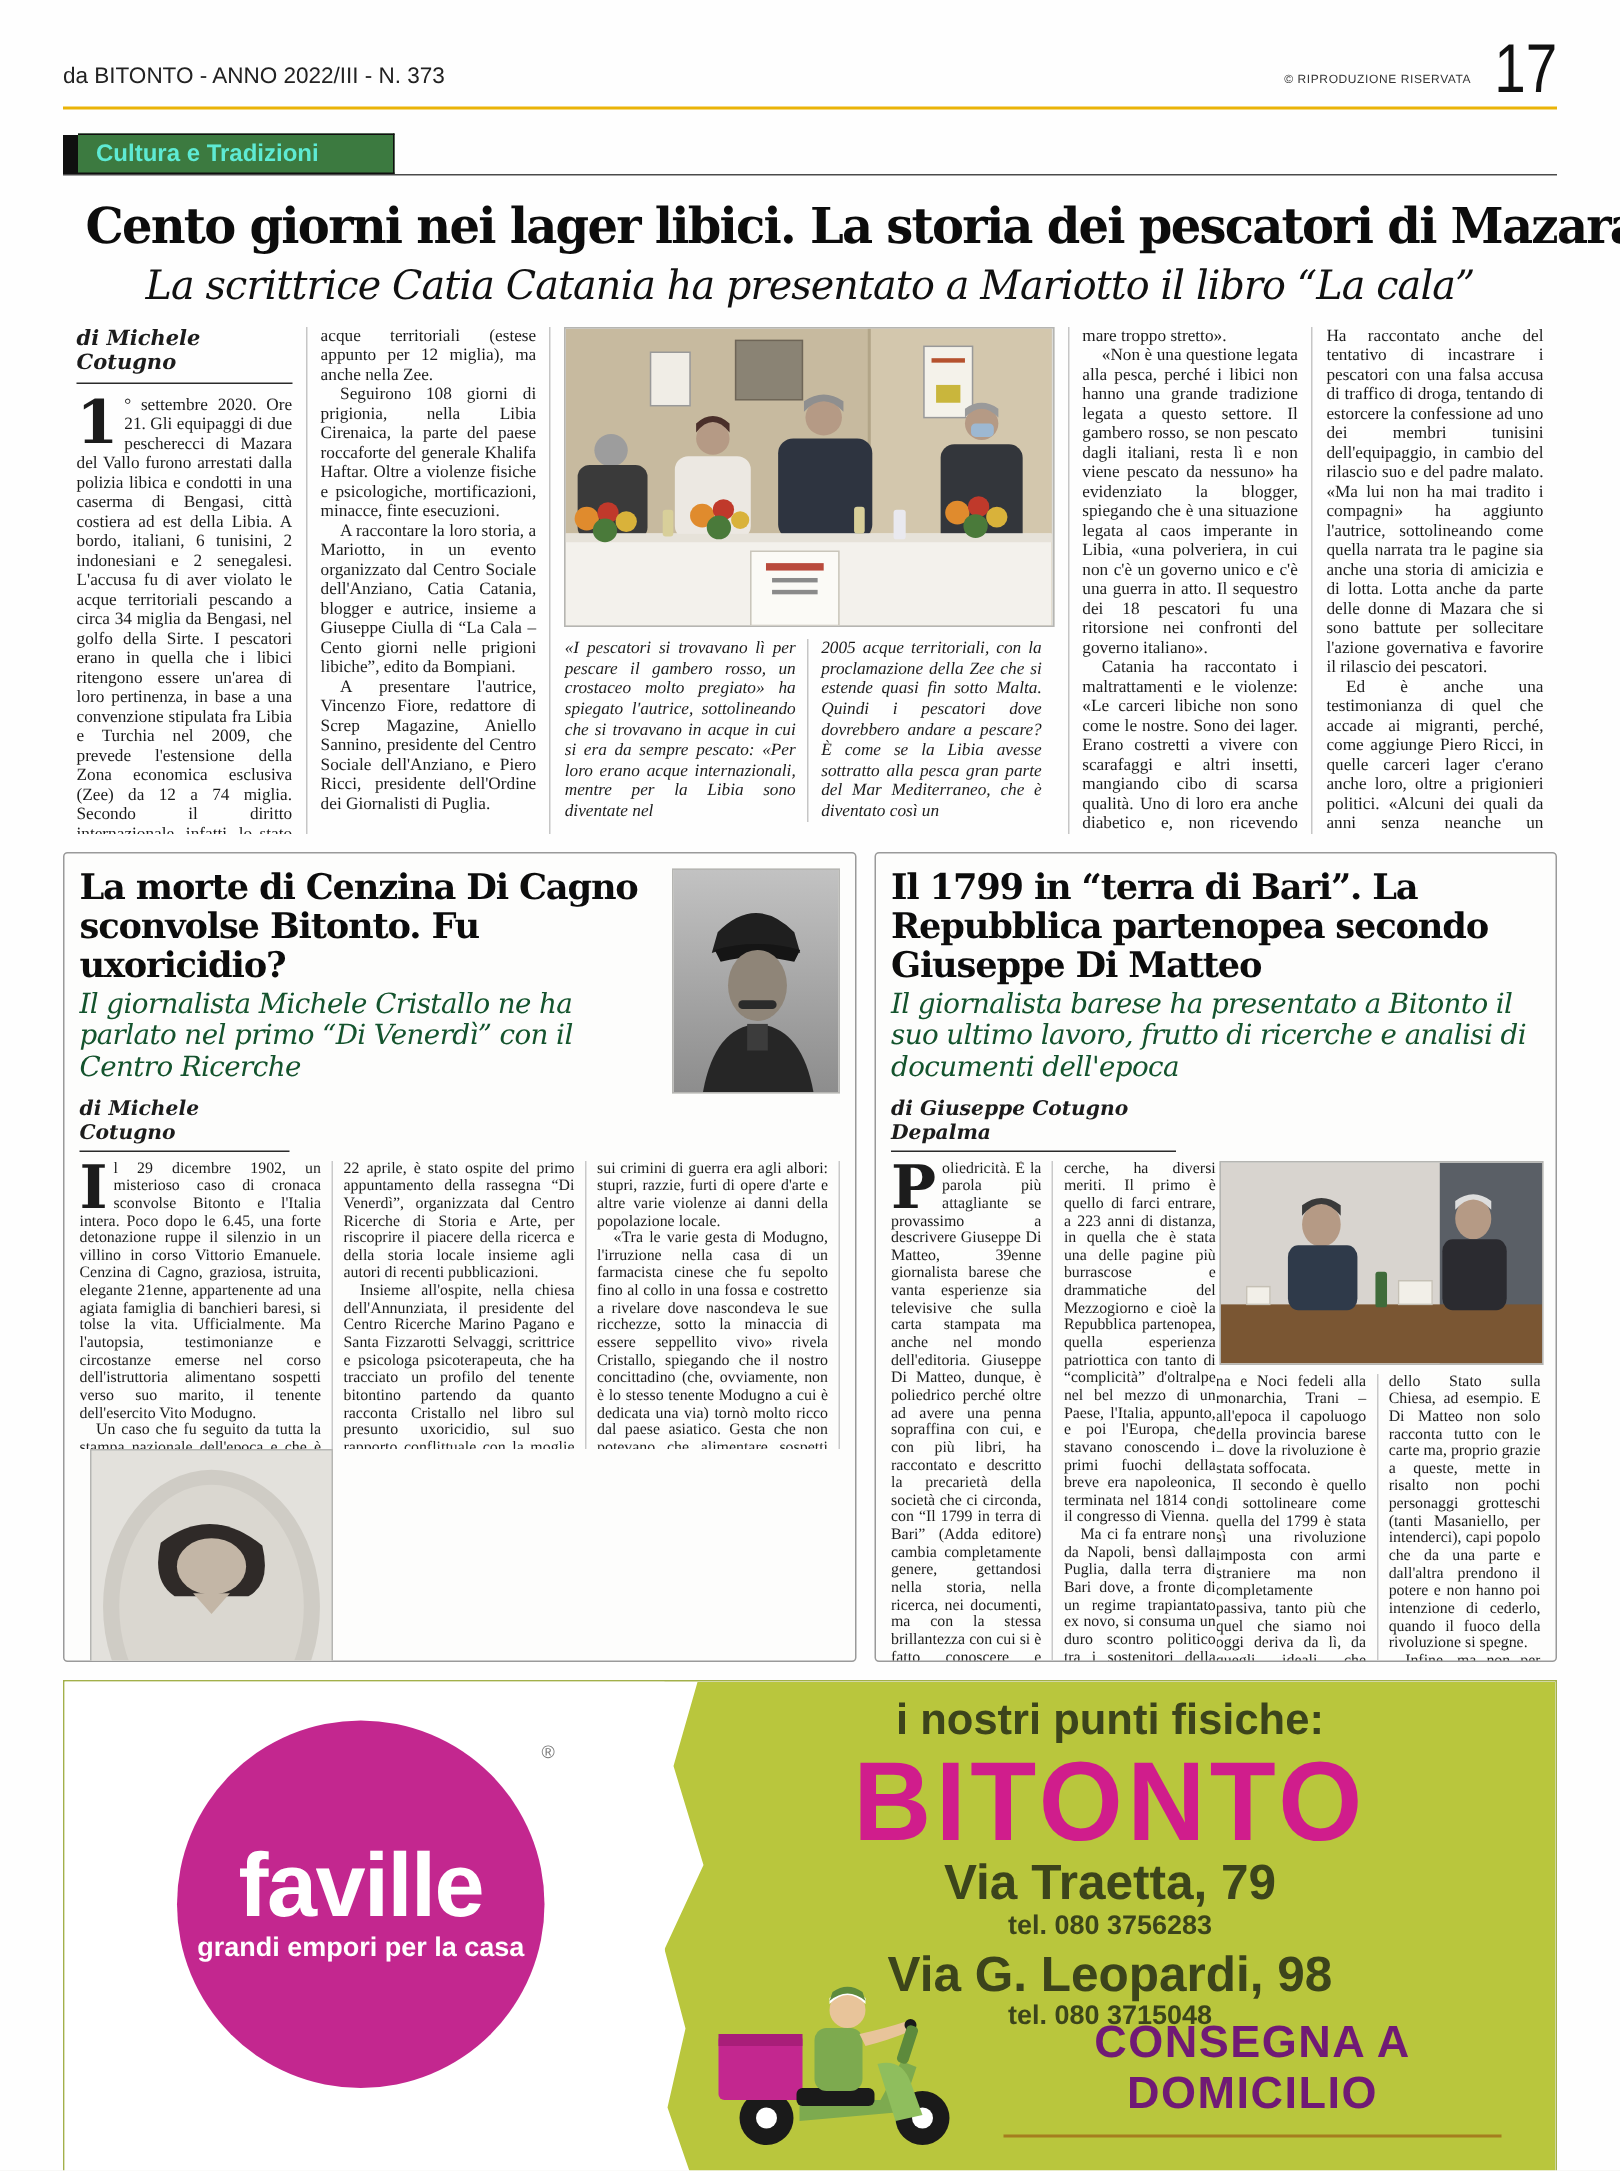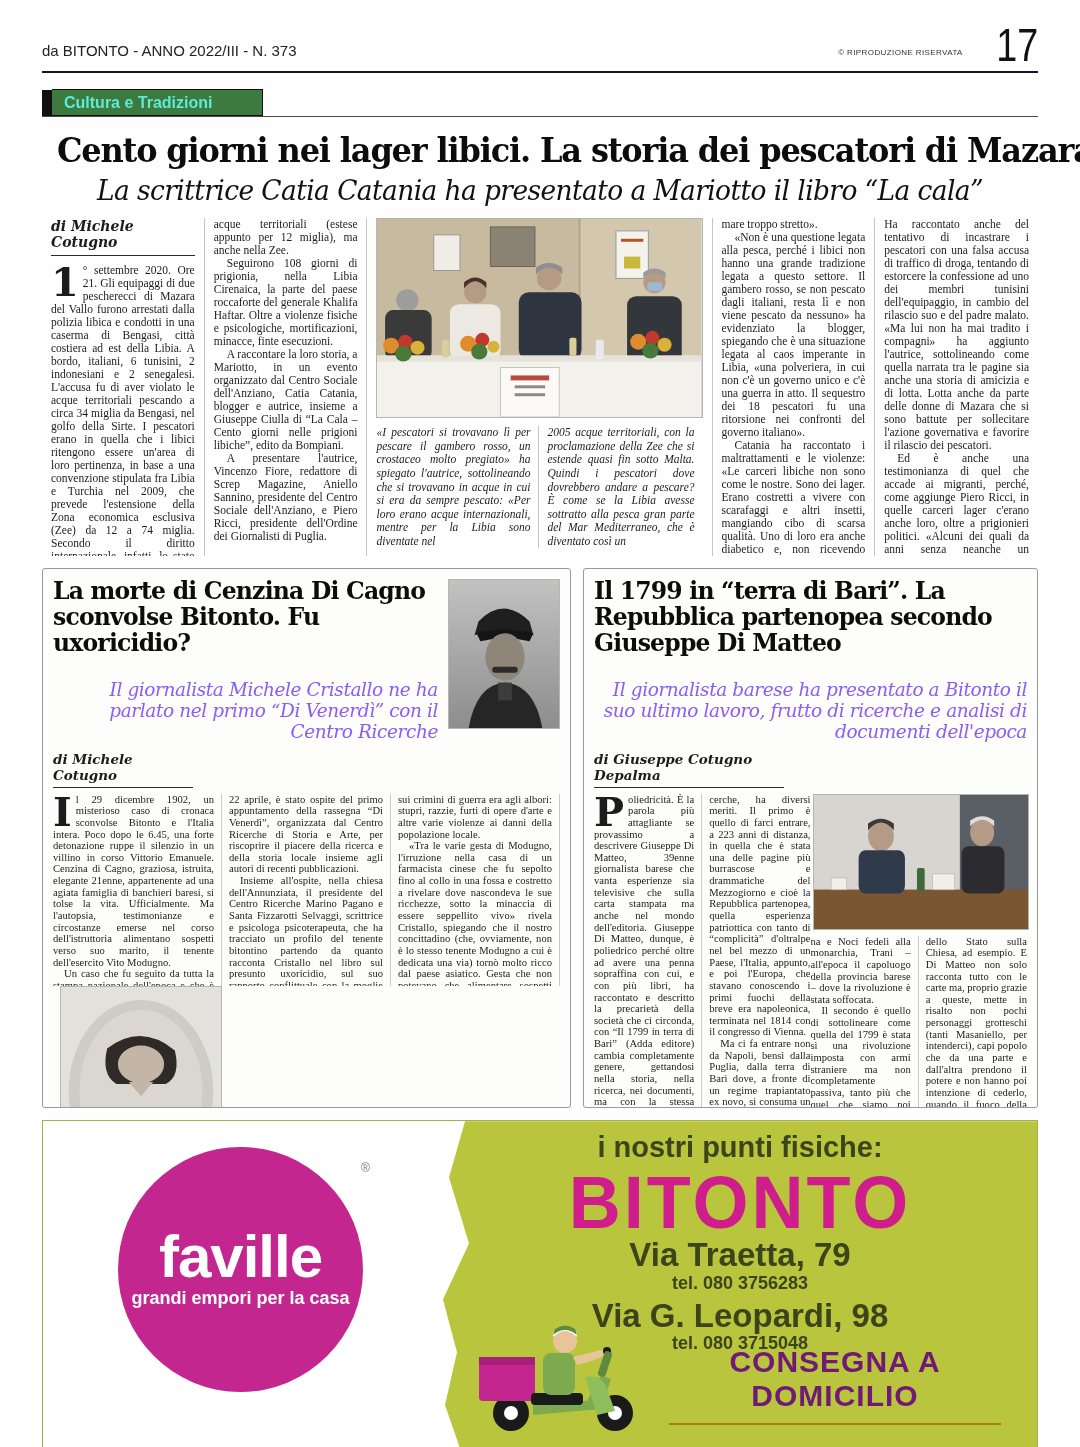--- a/index.html
+++ b/index.html
@@ -1,23 +1,23 @@
 <!DOCTYPE html>
 <html lang="it"><head>
 <meta charset="utf-8">
 <style>
   * { margin:0; padding:0; box-sizing:border-box; }
   html,body { width:1080px; height:1447px; background:#f4f4f2; }
   body { font-family:"Liberation Serif", serif; color:#1c1c1c; overflow:hidden; }
   .page { width:1080px; height:1447px; background:#fefefe; padding:26px 42px 10px 42px; overflow:hidden; }
 
   
-  .masthead { display:flex; align-items:flex-end; justify-content:space-between; border-bottom:2px solid #0f172a; padding-bottom:6px; }
+  .masthead { display:flex; align-items:flex-end; justify-content:space-between; border-bottom:2px solid #eab308; padding-bottom:6px; }
   .masthead-left { font-family:"Liberation Sans", sans-serif; font-size:15px; color:#222; padding-bottom:6px; }
-  .masthead-right { display:flex; align-items:flex-end; gap:24px;text-align:center; }
+  .masthead-right { display:flex; align-items:flex-end; gap:6px;text-align:center; }
   .copyright { font-family:"Liberation Sans", sans-serif; font-size:8px; color:#333; letter-spacing:.4px; padding-bottom:8px; }
   .pageno { font-family:"Liberation Sans", sans-serif; font-size:46px; font-weight:400; line-height:.85; color:#111; transform:scaleX(.82); transform-origin:right bottom; }
 
   
   .section-row { margin-top:16px; border-bottom:1px solid #4a4a4a; display:flex; align-items:flex-end; }
   .section-sq { width:10px; height:26px; background:#101010; }
   .section-label { background:#3c7a40; border:1px solid #101010; border-left:none; color:#5eead4; font-family:"Liberation Sans", sans-serif; font-weight:bold; font-size:16px; padding:3px 50px 3px 12px; line-height:1.2; }
 
   
   .h1 { margin-top:14px; text-align:center; font-family:"DejaVu Serif", serif; font-weight:bold; font-size:33px; letter-spacing:-1.2px; white-space:nowrap; transform:scaleX(.97); transform-origin:center; color:#0c0c0c; }
@@ -36,21 +36,21 @@
   .cap-col { padding:0 8px; overflow:hidden; }
   .cap-col:first-child { border-right:1px solid #c6c6c6; padding-left:0; }
   .cap-col p { font-size:11.5px; line-height:1.18; font-style:italic; text-align:justify; hyphens:auto; }
 
   
   .boxrow { margin-top:12px; display:flex; gap:12px; height:540px; }
   .artbox { border:1px solid #9a9a9a; border-radius:3px; background:#fdfdfc; padding:10px 10px 8px 10px; overflow:hidden; }
   .box2 { width:529px; }
   .box3 { flex:1; }
   .h2 { font-family:"DejaVu Serif", serif; font-weight:bold; font-size:23.5px; line-height:1.1; letter-spacing:-.8px; color:#0c0c0c; }
-  .h2sub { font-family:"DejaVu Serif", serif; font-style:italic; font-size:18.5px; line-height:1.15; letter-spacing:-.4px; margin-top:22px; color:#8b5cf6;text-align:right; }
+  .h2sub { font-family:"DejaVu Serif", serif; font-style:italic; font-size:18.5px; line-height:1.15; letter-spacing:-.4px; margin-top:2px; color:#14532d; }
   .box-byline { font-family:"DejaVu Serif", serif; font-style:italic; font-weight:bold; font-size:13.5px; border-bottom:1.5px solid #2a2a2a; padding-bottom:4px; margin:8px 0 6px 0; width:140px; }
   .bx-cols { display:grid; overflow:hidden; }
   .bx-col { border-right:1px solid #c9c9c9; padding:0 7px; overflow:hidden; }
   .bx-col:first-child { padding-left:0; }
   .bx-col:last-child { border-right:none; padding-right:0; }
   .bx-col p { font-size:10.6px; line-height:1.1; text-align:justify; hyphens:auto; }
   .bx-col p + p { text-indent:11px; }
   .box2-head { display:flex; gap:10px; }
   .box2-head-left { flex:1; }
   .b2cols { grid-template-columns:1fr 1fr 1fr; height:384px; }

